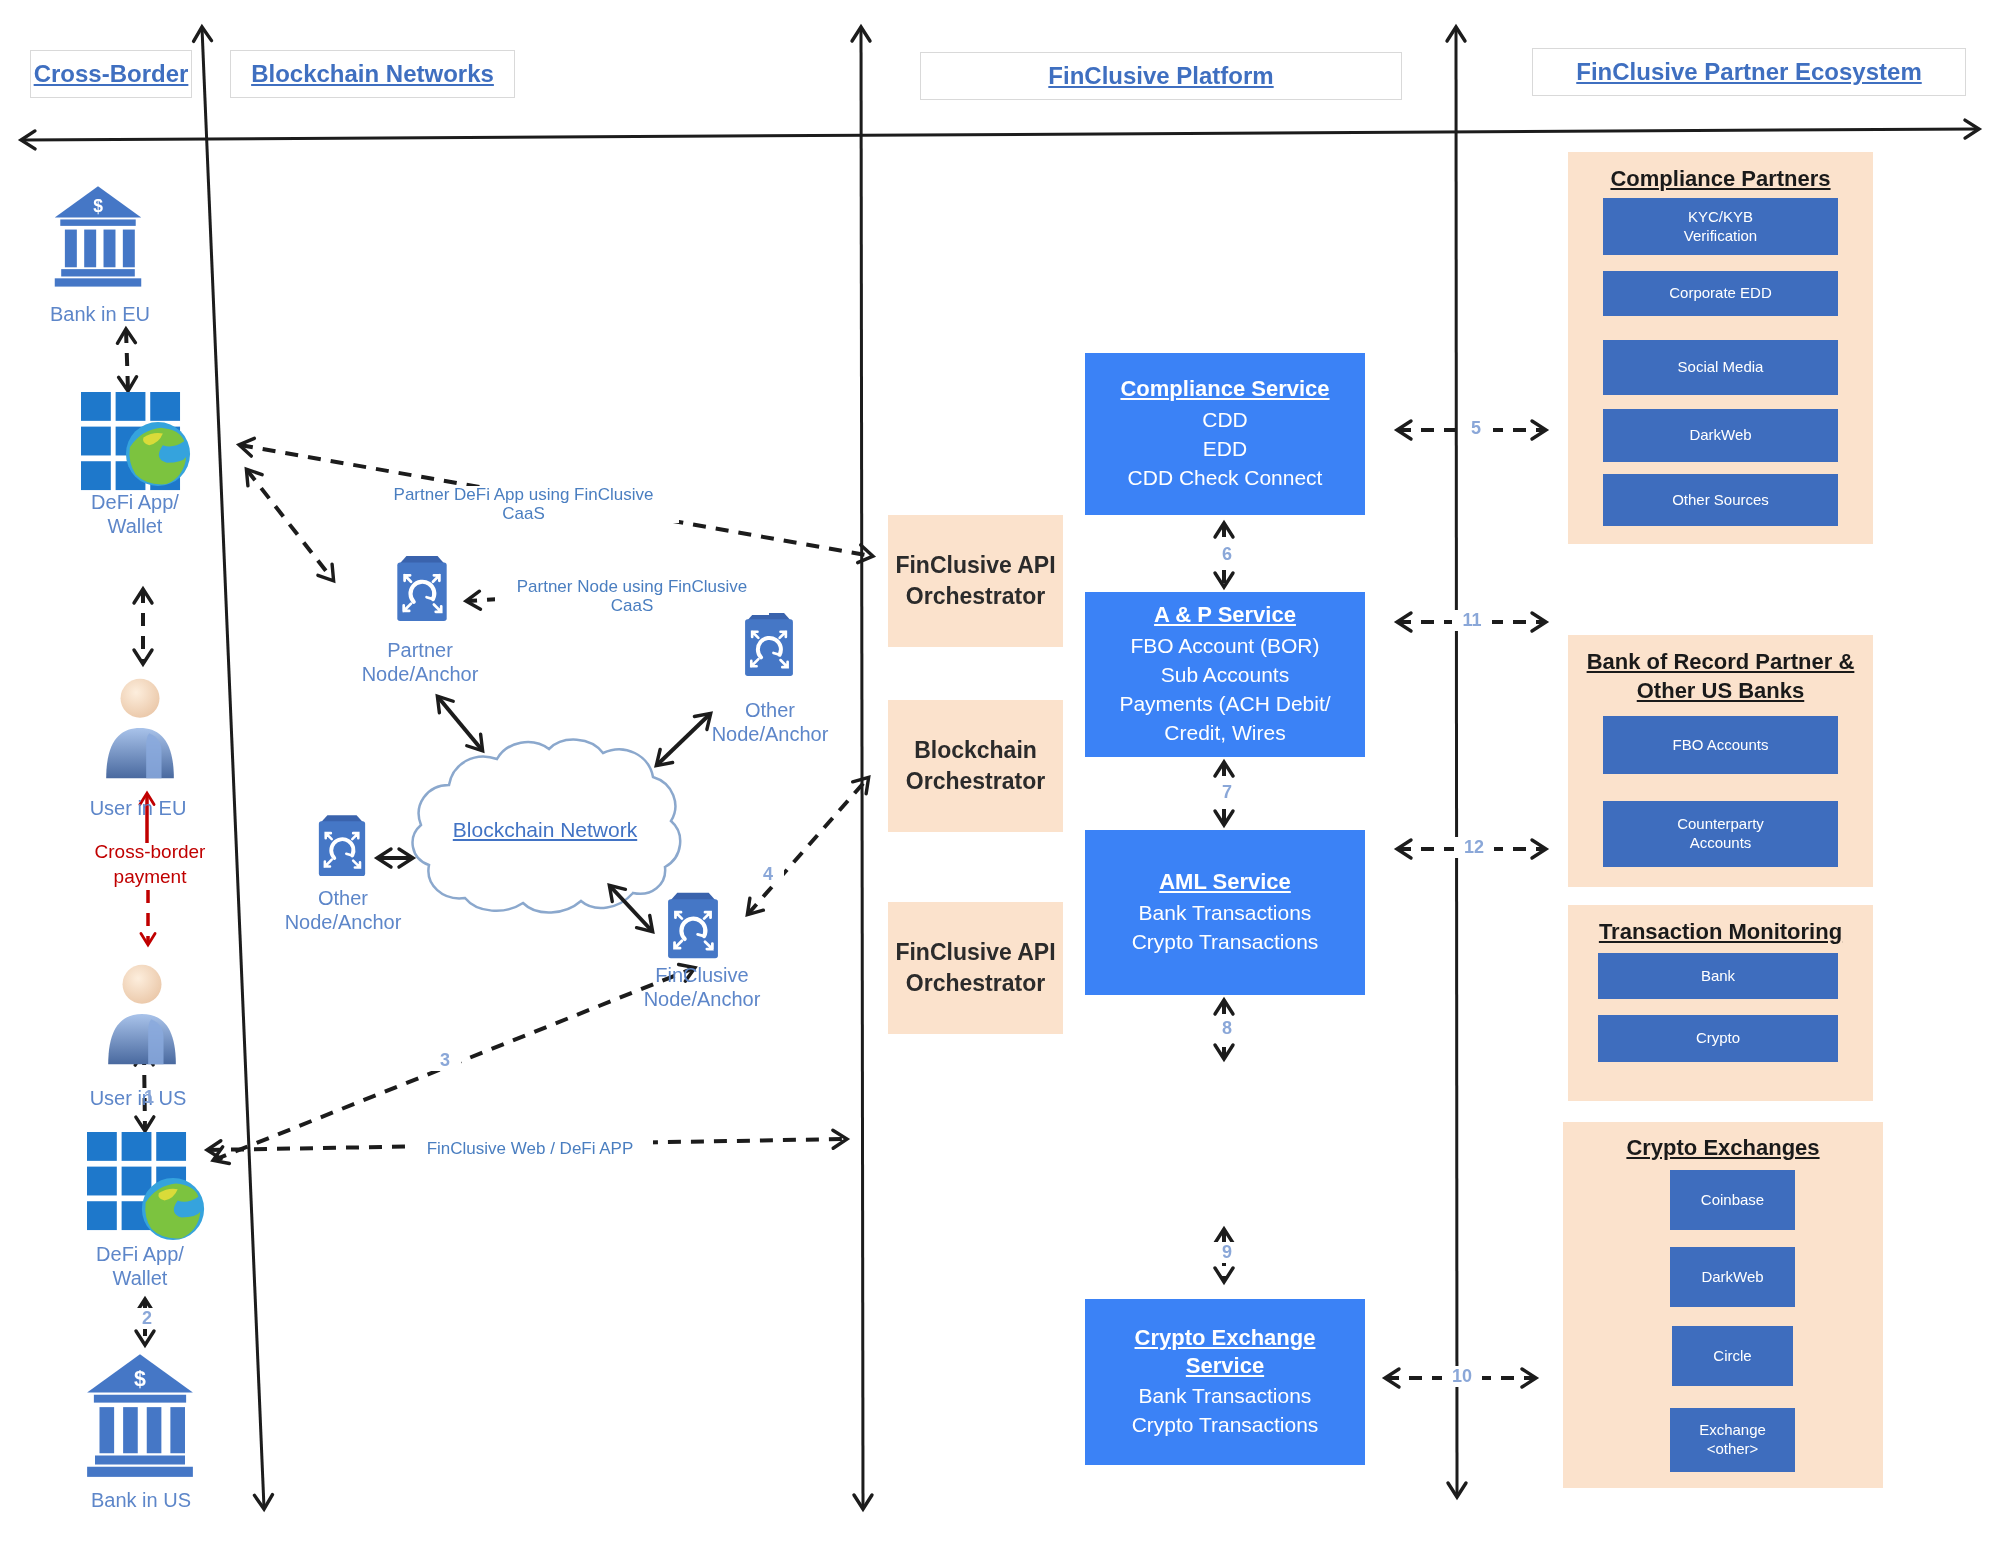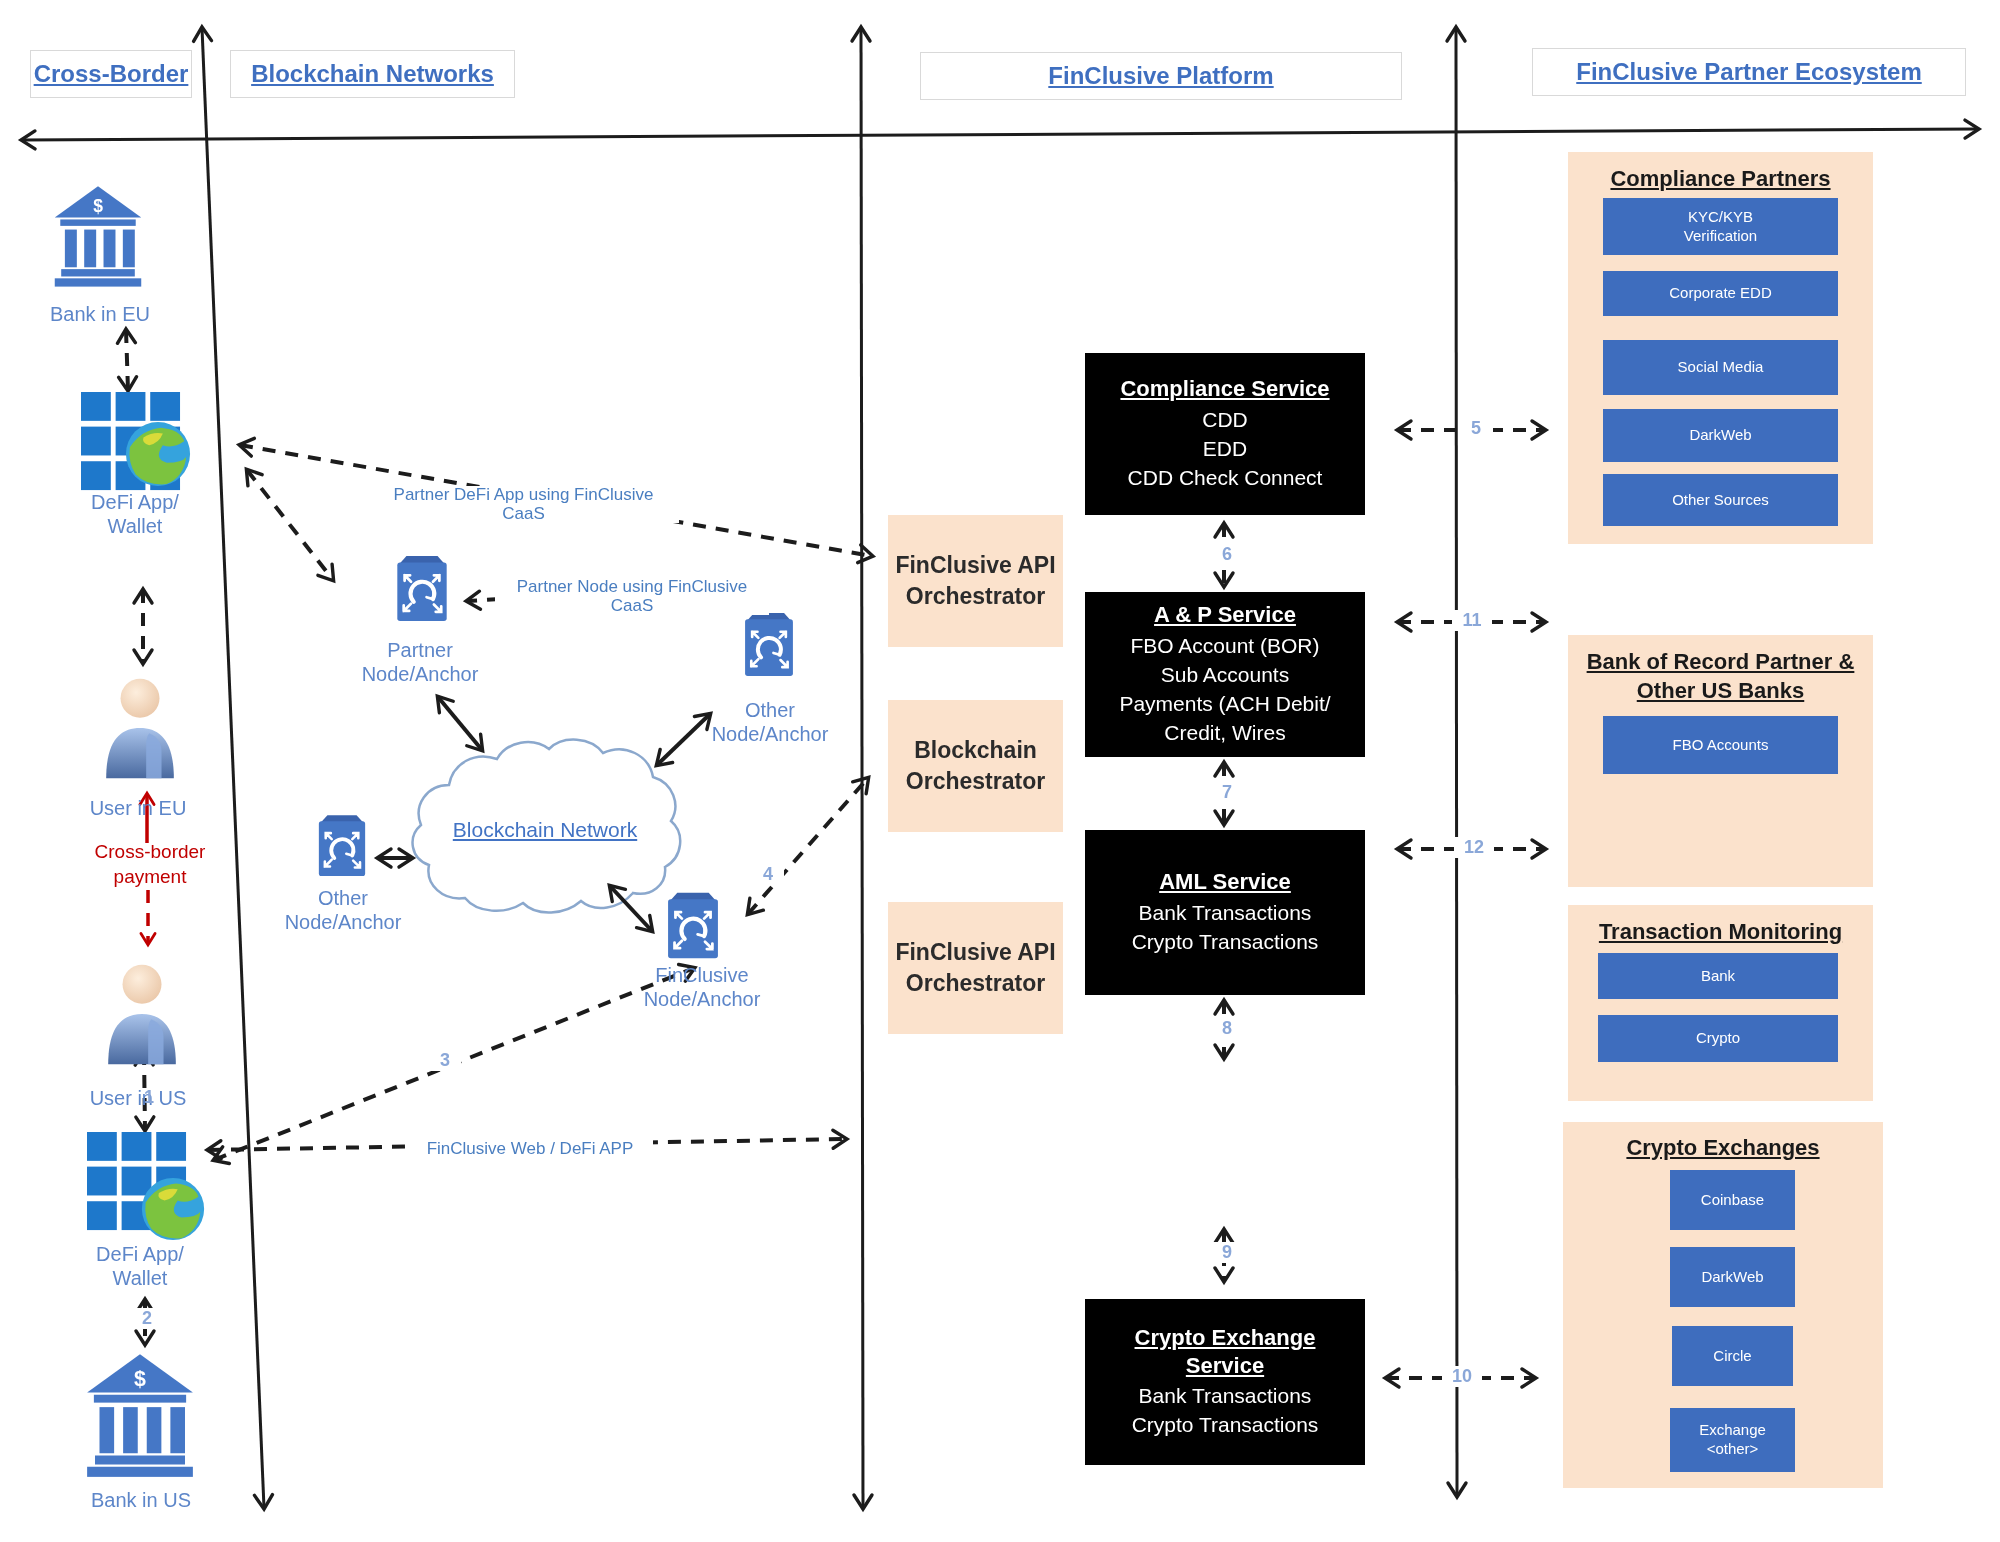--- a/index.html
+++ b/index.html
@@ -12,21 +12,21 @@
   .cap{position:absolute;text-align:center;color:#5d86c9;font-size:20px;line-height:1.22;
        white-space:pre-line;}
   .redcap{position:absolute;text-align:center;color:#c00000;font-size:19px;line-height:1.3;white-space:pre-line;}
   .note{position:absolute;text-align:center;color:#4a7ec0;font-size:17px;background:#fff;
         padding:0 3px;line-height:1.1;}
   .mk{position:absolute;color:#8aa7d8;font-size:18px;font-weight:600;text-align:center;
       background:#fff;padding:0 3px;}
   .mk.nobg{background:transparent;}
   .orch{position:absolute;background:#fbe2cc;display:flex;flex-direction:column;align-items:center;
         justify-content:center;color:#2b2b2b;font-weight:bold;font-size:23px;line-height:1.35;text-align:center;}
-  .svc{position:absolute;background:#000000;color:#fff;display:flex;flex-direction:column;
+  .svc{position:absolute;background:#3b82f6;color:#fff;display:flex;flex-direction:column;
        align-items:center;justify-content:center;text-align:center;}
   .svc .t{font-weight:bold;font-size:22px;text-decoration:underline;line-height:1.25;white-space:pre-line;margin-bottom:3px;}
   .svc .l{font-size:21px;line-height:1.38;white-space:pre-line;}
   .panel{position:absolute;background:#fbe2cc;}
   .ptitle{position:absolute;text-align:center;color:#1a1a1a;font-weight:bold;font-size:22px;
           text-decoration:underline;line-height:1.3;white-space:pre-line;}
   .pitem{position:absolute;background:#3e6dbe;color:#fff;display:flex;align-items:center;
          justify-content:center;text-align:center;font-size:15px;line-height:1.25;white-space:pre-line;}
   .cloudtxt{position:absolute;text-align:center;color:#4273c4;font-size:21px;}
 </style>
@@ -235,20 +235,22 @@
 Verification</div>
   <div class="pitem" style="left:1603px;top:271px;width:235px;height:45px;">Corporate EDD</div>
   <div class="pitem" style="left:1603px;top:340px;width:235px;height:55px;">Social Media</div>
   <div class="pitem" style="left:1603px;top:409px;width:235px;height:53px;">DarkWeb</div>
   <div class="pitem" style="left:1603px;top:474px;width:235px;height:52px;">Other Sources</div>
 
   <div class="panel" style="left:1568px;top:635px;width:305px;height:252px;"></div>
   <div class="ptitle" style="left:1568px;top:648px;width:305px;">Bank of Record Partner &amp;
 Other US Banks</div>
   <div class="pitem" style="left:1603px;top:716px;width:235px;height:58px;">FBO Accounts</div>
+  <div class="pitem" style="left:1603px;top:801px;width:235px;height:66px;">Counterparty
+Accounts</div>
 
   <div class="panel" style="left:1568px;top:905px;width:305px;height:196px;"></div>
   <div class="ptitle" style="left:1568px;top:918px;width:305px;">Transaction Monitoring</div>
   <div class="pitem" style="left:1598px;top:953px;width:240px;height:46px;">Bank</div>
   <div class="pitem" style="left:1598px;top:1015px;width:240px;height:47px;">Crypto</div>
 
   <div class="panel" style="left:1563px;top:1122px;width:320px;height:366px;"></div>
   <div class="ptitle" style="left:1563px;top:1134px;width:320px;">Crypto Exchanges</div>
   <div class="pitem" style="left:1670px;top:1170px;width:125px;height:60px;">Coinbase</div>
   <div class="pitem" style="left:1670px;top:1247px;width:125px;height:60px;">DarkWeb</div>

